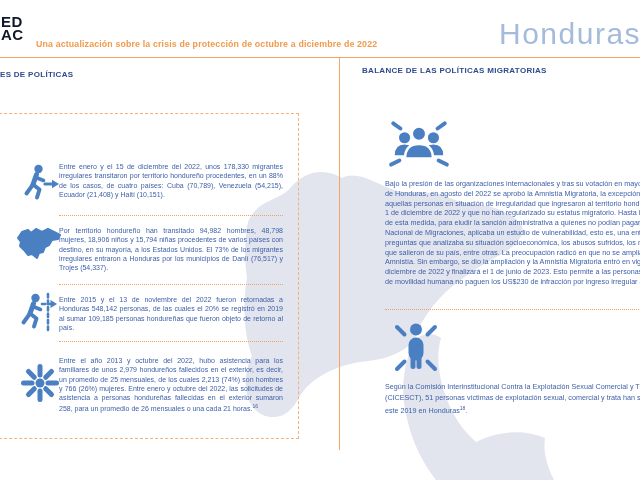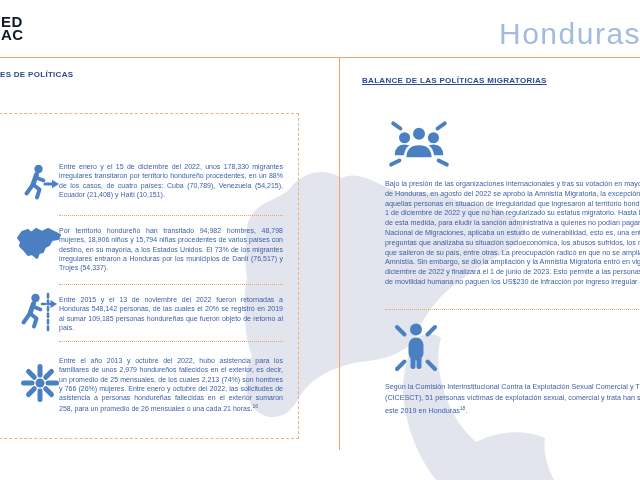--- a/index.html
+++ b/index.html
@@ -42,20 +42,21 @@
       C243,332 243,300 247,278 C244,258 245,238 248,222 Z"></path>
     <path fill="#E2E4EE" d="M415,340 C404,362 400,388 406,414 C411,440 422,462 436,480
       L554,480 C546,464 543,450 545,438 C522,428 496,432 476,442 C462,430 452,414 446,397
       C438,375 436,355 441,338 C433,332 423,333 415,340 Z"></path>
   </svg>
 
   <div class="abs z1 logo">
     <div>ED</div>
     <div>AC</div>
   </div>
+  <div class="abs z1 subtitle">Una actualización sobre la crisis de protección de octubre a diciembre de 2022</div>
   <div class="abs z1 country">Honduras</div>
   <div class="abs z1 hrule"></div>
   <div class="abs z1 vrule"></div>
 
   <div class="abs z1 sec-title" style="left:0;top:70px;">ES DE POLÍTICAS</div>
 
   <div class="abs z1 dash-box"></div>
 
 
   <div class="abs z1 icon-box" style="left:21px;top:164px;">
@@ -120,21 +121,21 @@
         <path d="M15.3 17.3 L9.5 11.5"></path>
         <path d="M21 15 L21 6.5"></path>
         <path d="M26.7 17.3 L32.5 11.5"></path>
       </g>
     </svg>
   </div>
   <div class="abs z1 item-text" style="top:356px;">
     <span>Entre el año 2013 y octubre del 2022, hubo asistencia para los familiares de unos 2,979 hondureños fallecidos en el exterior, es decir, un promedio de 25 mensuales, de los cuales 2,213 (74%) son hombres y 766 (26%) mujeres. Entre enero y octubre del 2022, las solicitudes de asistencia a personas hondureñas fallecidas en el exterior sumaron 258, para un promedio de 26 mensuales o una cada 21 horas.</span><sup>16</sup>
   </div>
 
-  <div class="abs z1 sec-title" style="left:362px;top:76px;text-decoration:underline;">BALANCE DE LAS POLÍTICAS MIGRATORIAS</div>
+  <div class="abs z1 sec-title" style="left:362px;top:66px;">BALANCE DE LAS POLÍTICAS MIGRATORIAS</div>
 
   <div class="abs z1 icon-box" style="left:386px;top:116px;">
     <svg width="66" height="58" viewBox="0 0 64 56">
       <g stroke="#4A80C2" stroke-width="3.8" stroke-linecap="round" fill="#4A80C2">
         <path d="M7 7 L14 12"></path>
           <path d="M57 7 L50 12"></path>
         <path d="M5 47 L13 43"></path>
           <path d="M59 47 L51 43"></path>
       </g>
       <g fill="#4A80C2">

